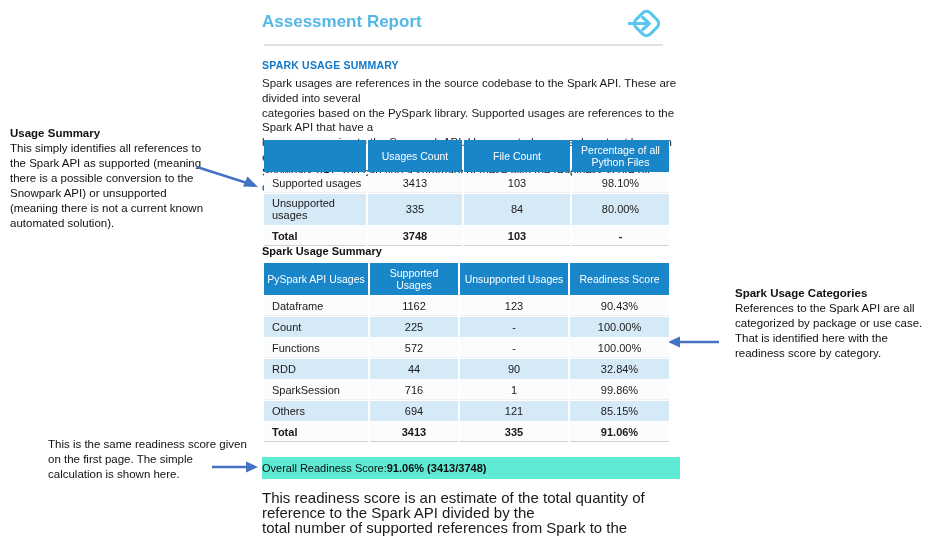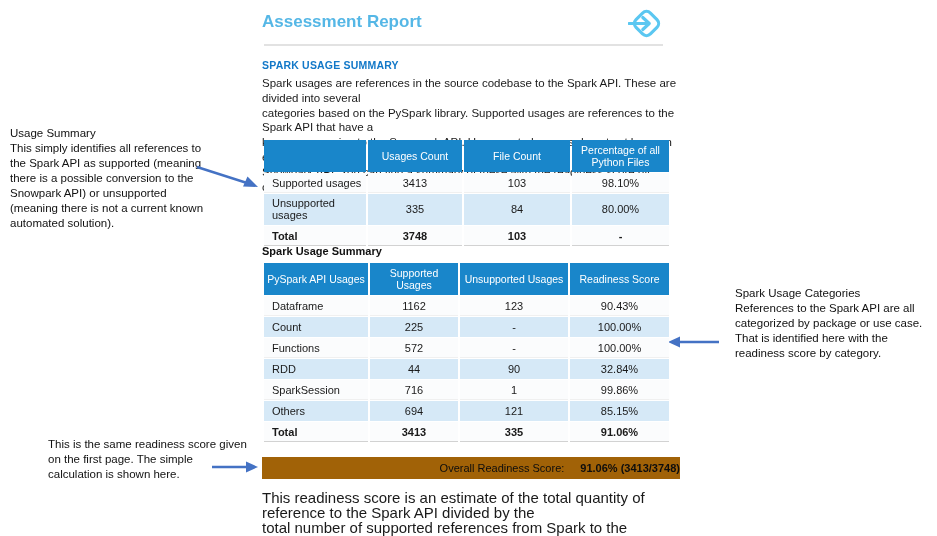--- a/index.html
+++ b/index.html
@@ -4,21 +4,21 @@
 <style>
   * { margin:0; padding:0; box-sizing:border-box; }
   html,body { background:#ffffff; }
   .canvas {
     position:relative; width:937px; height:536px; overflow:hidden;
     font-family:"Liberation Sans", sans-serif; color:#1a1a1a; background:#ffffff;
   }
 
   
   .ann { position:absolute; }
-  .ann-title { font-size:11.5px; font-weight:normal; color:#111; line-height:15px; }
+  .ann-title { font-size:11.5px; font-weight:bold; color:#111; line-height:15px; }
   .ann-body  { font-size:11.5px; line-height:15px; white-space:pre-line; color:#111; }
   .ann-usage      { left:10px;  top:126px; width:240px; }
   .ann-readiness  { left:48px;  top:437px; width:215px; }
   .ann-categories { left:735px; top:286px; width:200px; }
   .arrow-svg { position:absolute; overflow:visible; }
   .arr-line { stroke:#4472C4; stroke-width:2.4; fill:none; }
   .arr-head { fill:#4472C4; }
 
   
   .doc { position:absolute; left:262px; top:0; width:420px; height:536px; }
@@ -49,24 +49,24 @@
   }
   .rpt td.lbl { text-align:left; padding-left:8px; }
   .rpt tr.alt td { background:#D6E9F7; border-bottom:1px solid #D6E9F7; }
   .rpt tr.total td { font-weight:bold; border-bottom:1px solid #D2D2D2; }
 
   .t2-label { position:absolute; top:245px; left:0; font-size:11px; font-weight:bold; color:#111; }
 
   
   .green-bar {
     position:absolute; top:457px; left:0; width:418px; height:22px;
-    background:#a16207; display:flex; align-items:center; justify-content:flex-end;
+    background:#5eead4; display:flex; align-items:center; justify-content:flex-start;
     font-size:11px; color:#0d0d0d;
   }
-  .grn-value { font-weight:bold; margin-left:16px; }
+  .grn-value { font-weight:bold; }
 </style>
 </head>
 <body>
 
 <div class="canvas">
 
   <div class="ann ann-usage">
     <div class="ann-title">Usage Summary</div>
     <div class="ann-body">This simply identifies all references to
 the Spark API as supported (meaning

